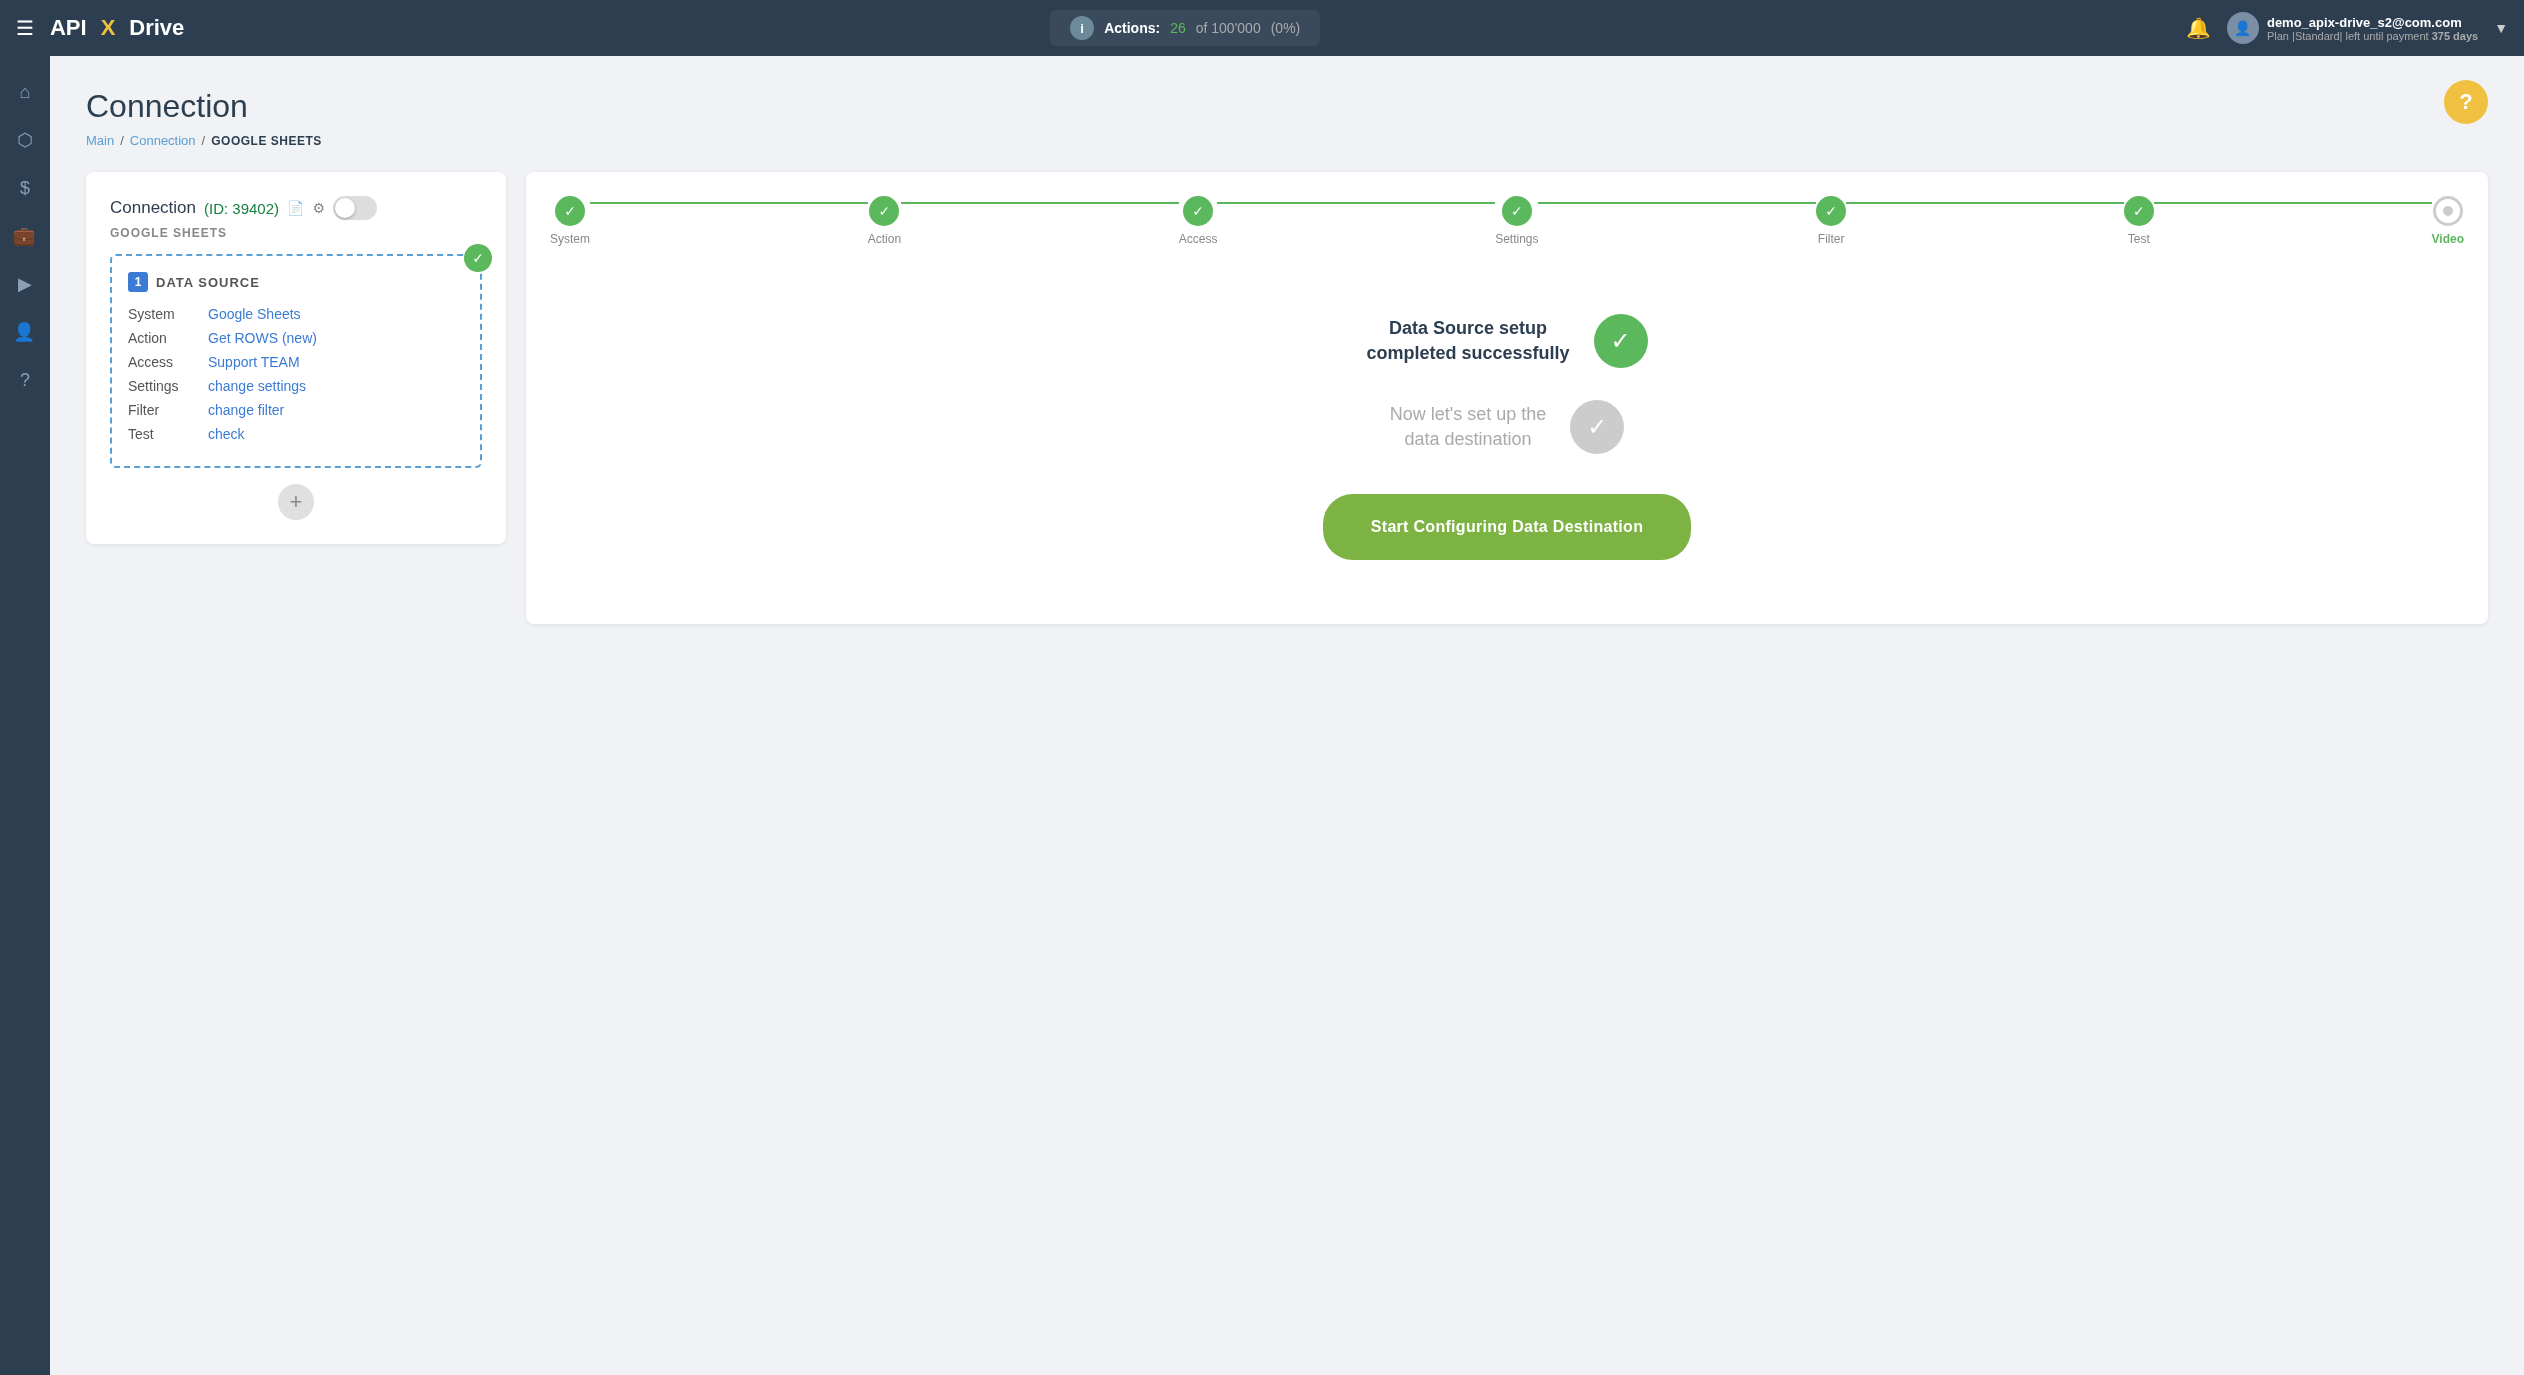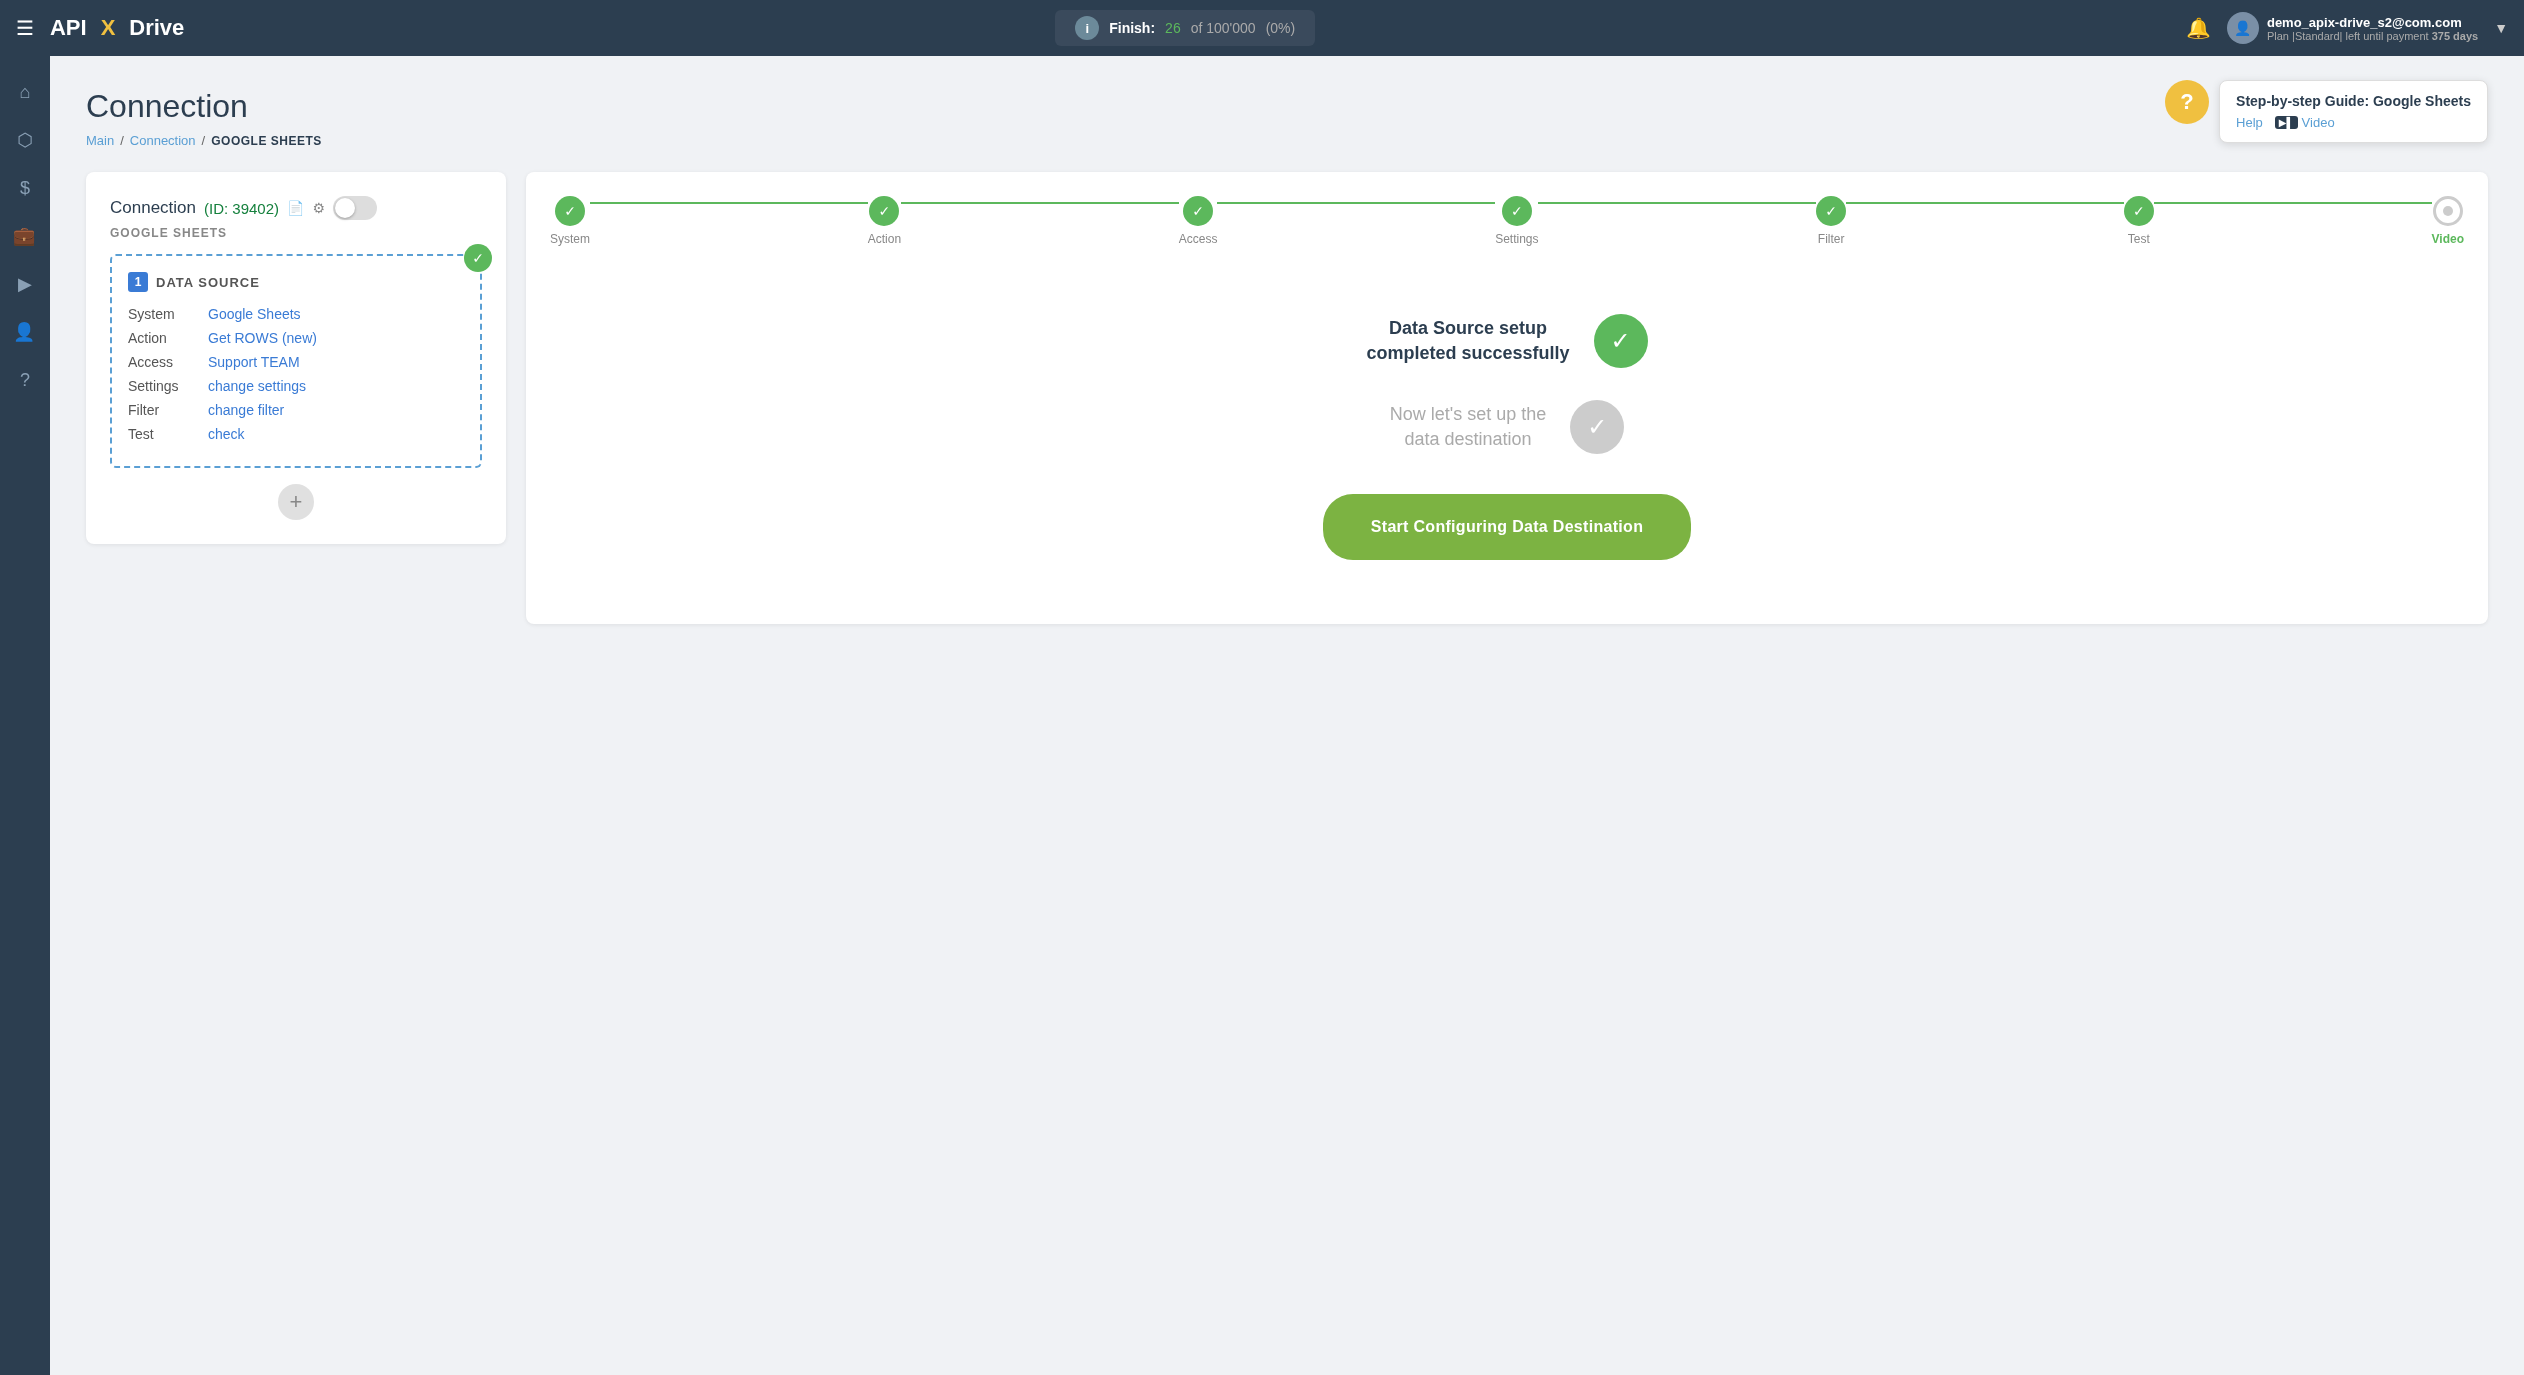--- a/index.html
+++ b/index.html
@@ -380,21 +380,21 @@
   <span class="topnav-menu-icon">☰</span>
   <div class="logo">
     <span class="logo-api">API</span>
     <span class="logo-x">X</span>
     <span class="logo-drive">Drive</span>
   </div>
 
   <div class="topnav-center">
     <div class="actions-badge">
       <div class="info-icon">i</div>
-      <span class="actions-text">Finish:</span>
+      <span class="actions-text">Actions:</span>
       <span class="actions-count">26</span>
       <span class="actions-total">of 100'000</span>
       <span class="actions-total">(0%)</span>
     </div>
   </div>
 
   <div class="topnav-right">
     <span class="bell-icon">🔔</span>
     <div class="user-section">
       <div class="user-avatar">👤</div>
@@ -414,30 +414,20 @@
   <div class="sidebar-item">💼</div>
   <div class="sidebar-item">▶</div>
   <div class="sidebar-item">👤</div>
   <div class="sidebar-item">?</div>
 </aside>
 
 <main class="main-content">
 
   <div class="help-section">
     <div class="help-question">?</div>
-    <div class="help-popup">
-      <div class="help-popup-title">Step-by-step Guide: Google Sheets</div>
-      <div class="help-popup-links">
-        <a href="#">Help</a>
-        <a href="#" class="video-link">
-          <span class="video-icon">▶▌</span>
-          <span>Video</span>
-        </a>
-      </div>
-    </div>
   </div>
 
   <h1 class="page-title">Connection</h1>
   <div class="breadcrumb">
     <a href="#">Main</a>
     <span>/</span>
     <a href="#">Connection</a>
     <span>/</span>
     <span class="current">GOOGLE SHEETS</span>
   </div>

